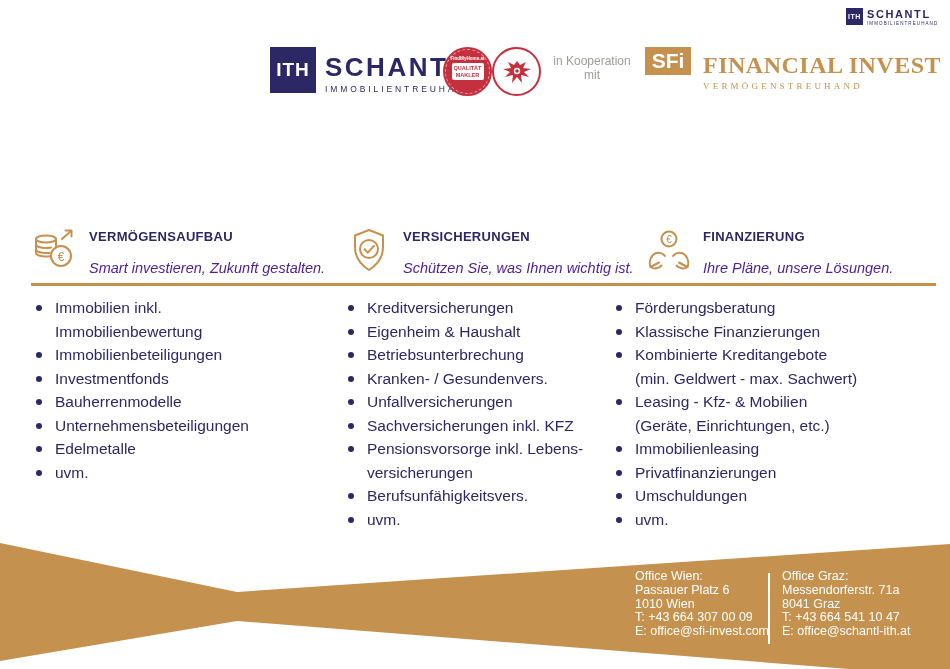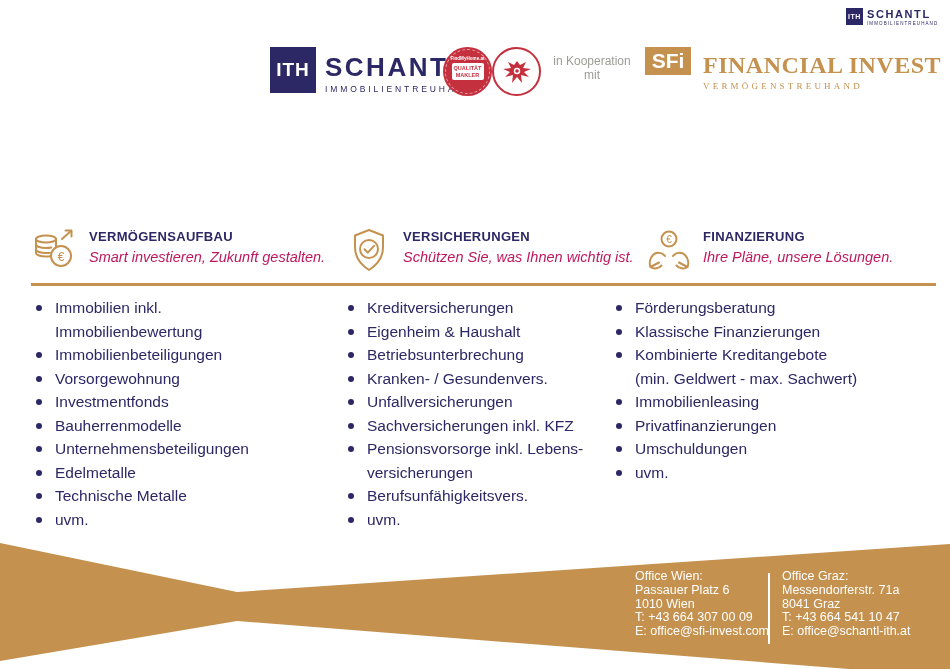--- a/index.html
+++ b/index.html
@@ -39,21 +39,21 @@
   .sfi-tag { font-size:9px; color:#c4914f; letter-spacing:3.2px; margin-top:3px;font-family:Liberation Serif, serif; }
   
   .headline { position:absolute; left:36px; top:147px; width:900px; font-size:39px; font-weight:bold;
     color:#2c2765; letter-spacing:-0.3px; white-space:nowrap; }
   
   .col { position:absolute; top:226px; width:300px; }
   .col-1 { left:31px; } .col-2 { left:345px; } .col-3 { left:645px; }
   .col-head { display:flex; gap:10px; align-items:flex-start; }
   .col-icon { flex:0 0 48px; width:48px; height:48px; }
   .col-title { font-size:13px; font-weight:bold; color:#2c2765; letter-spacing:0.3px; margin-top:3px; }
-  .col-sub { font-size:14.5px; font-style:italic; color:#be185d; margin-top:5px; }
+  .col-sub { font-size:14.5px; font-style:italic; color:#4c1d95; margin-top:16px; }
   .gold-rule { position:absolute; left:31px; top:283px; width:905px; height:3px; background:#c4914f; }
   .list { position:absolute; top:296px; width:300px; list-style:none; }
   .list-1 { left:33px; } .list-2 { left:345px; } .list-3 { left:613px; }
   .list li { position:relative; padding-left:22px; font-size:15.5px; line-height:23.5px;
     color:#2c2765; white-space:pre-line; }
   .list li::before { content:""; position:absolute; left:3px; top:9px; width:6px; height:6px;
     border-radius:50%; background:#2c2765; }
   
   .footer-svg { position:absolute; left:0; top:543px; width:950px; height:126px; display:block; }
   .office { position:absolute; top:570px; list-style:none; }
@@ -158,45 +158,45 @@
       </div>
     </div>
   </div>
 
   <div class="gold-rule"></div>
 
   <ul class="list list-1">
       <li>Immobilien inkl.
 Immobilienbewertung</li>
       <li>Immobilienbeteiligungen</li>
-      <li>Vorsorgewohnung</li>
       <li>Investmentfonds</li>
       <li>Bauherrenmodelle</li>
       <li>Unternehmensbeteiligungen</li>
       <li>Edelmetalle</li>
-      <li>Technische Metalle</li>
       <li>uvm.</li>
     </ul>
   <ul class="list list-2">
       <li>Kreditversicherungen</li>
       <li>Eigenheim &amp; Haushalt</li>
       <li>Betriebsunterbrechung</li>
       <li>Kranken- / Gesundenvers.</li>
       <li>Unfallversicherungen</li>
       <li>Sachversicherungen inkl. KFZ</li>
       <li>Pensionsvorsorge inkl. Lebens-
 versicherungen</li>
       <li>Berufsunfähigkeitsvers.</li>
       <li>uvm.</li>
     </ul>
   <ul class="list list-3">
       <li>Förderungsberatung</li>
       <li>Klassische Finanzierungen</li>
       <li>Kombinierte Kreditangebote
 (min. Geldwert - max. Sachwert)</li>
+      <li>Leasing - Kfz- &amp; Mobilien
+(Geräte, Einrichtungen, etc.)</li>
       <li>Immobilienleasing</li>
       <li>Privatfinanzierungen</li>
       <li>Umschuldungen</li>
       <li>uvm.</li>
     </ul>
 
   <svg class="footer-svg" viewBox="0 0 950 126" preserveAspectRatio="none">
     <polygon fill="#c4914f" points="0,0 237,49 950,1 950,126 849,126 237,78 0,118"></polygon>
   </svg>
 

